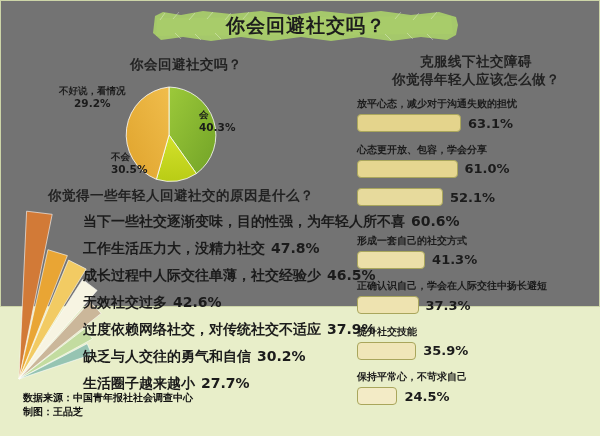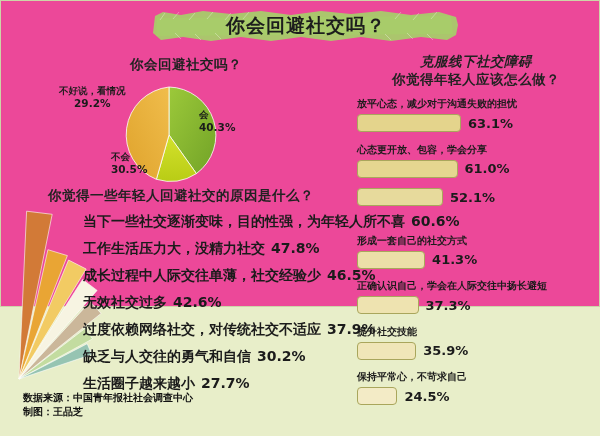--- a/index.html
+++ b/index.html
@@ -7,21 +7,21 @@
     width:600px;height:436px;
     background:#e8eec9;
     font-family:"DejaVu Sans","Liberation Sans",sans-serif;
     overflow:hidden;
     position:relative;
   }
   #frame{
     position:absolute;left:0;top:0;width:600px;height:307px;
     box-sizing:border-box;
     border:1px solid #cdd5a8;
-    background:#ec4899;
+    background:#737373;
   }
 
   
   #title-wrap{
     position:absolute;left:150px;top:8px;width:310px;height:34px;
   }
   #title-brush{
     position:absolute;left:0;top:0;width:310px;height:34px;
   }
   #main-title{
@@ -34,21 +34,21 @@
 
   
   .sec-head{
     position:absolute;
     font-size:13.5px;font-weight:bold;color:#222;
     text-align:center;letter-spacing:.5px;
     white-space:nowrap;
   }
   #pie-title{left:60px;top:55px;width:250px;}
   #reasons-title{left:20px;top:186px;width:320px;text-align:center;}
-  #right-title-1{left:355px;top:52px;width:240px;font-style:italic;}
+  #right-title-1{left:355px;top:52px;width:240px;}
   #right-title-2{left:355px;top:70px;width:240px;}
 
   
   #pie-box{position:absolute;left:118px;top:84px;width:100px;height:100px;}
   .pie-lab{
     position:absolute;font-size:9.5px;color:#1b1b1b;font-weight:bold;
     line-height:12px;white-space:nowrap;text-align:center;
   }
   .pie-lab .pct{font-weight:bold;font-size:10.5px;display:block;}
   #pie-lab-a{left:198px;top:108px;text-align:left;}

